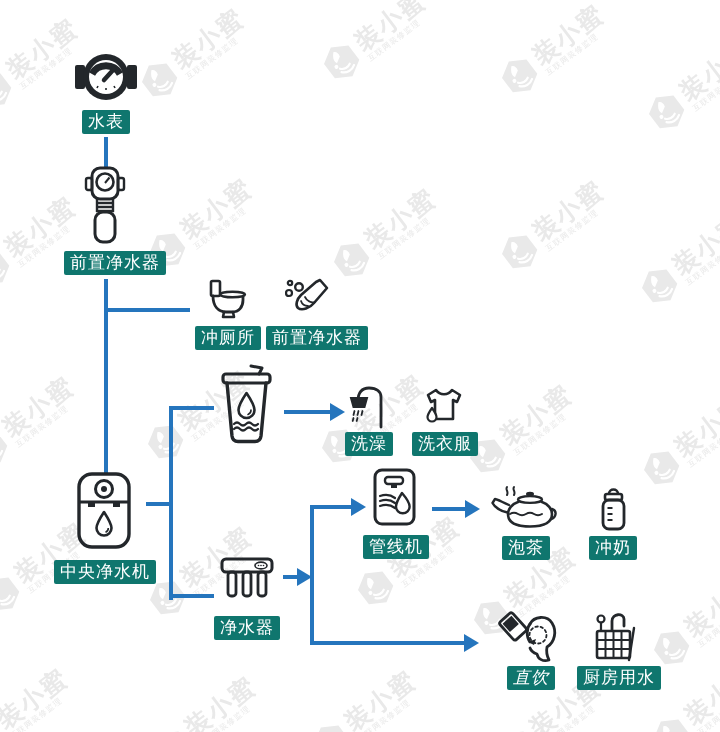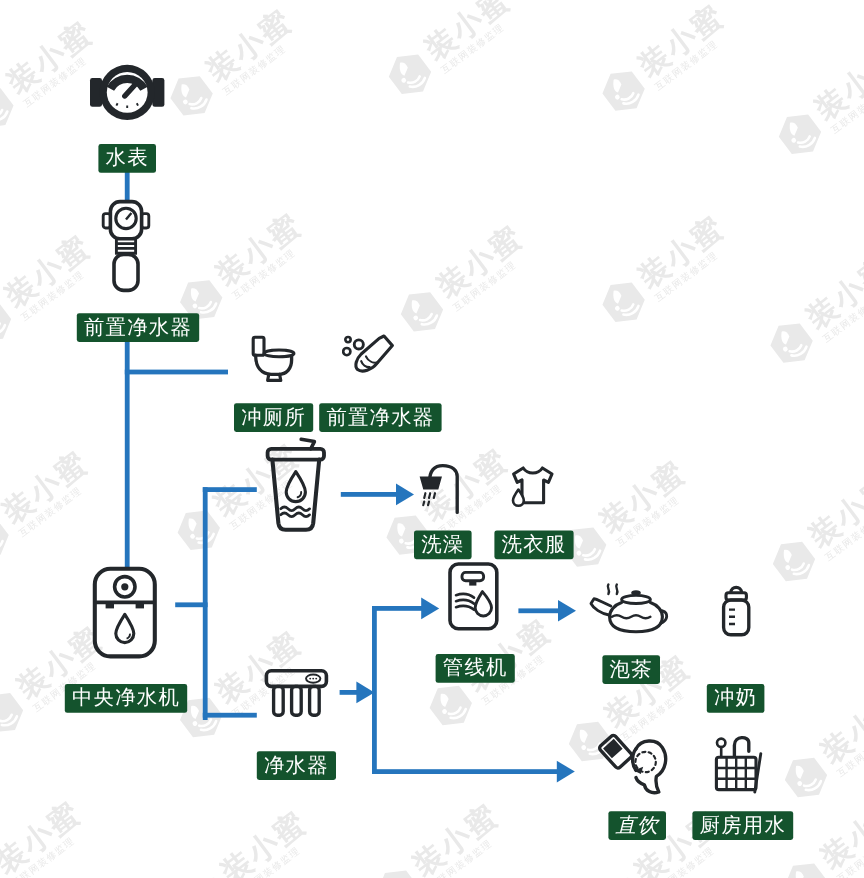--- a/index.html
+++ b/index.html
@@ -9,23 +9,23 @@
   .wm{position:absolute;display:flex;align-items:flex-end;gap:5px;
       transform:rotate(-37deg);color:#e9e9e9;pointer-events:none;white-space:nowrap;}
   .wm .wm-big{font-size:25px;font-weight:700;letter-spacing:2px;line-height:1;}
   .wm .wm-small{font-size:8px;letter-spacing:1px;line-height:1.4;}
   
   .pipe{position:absolute;background:#2575bd;}
   .head{position:absolute;width:0;height:0;border-top:9px solid transparent;
         border-bottom:9px solid transparent;border-left:15px solid #2575bd;}
   
   .icon{position:absolute;}
-  .lbl{position:absolute;transform:translateX(-50%);background:#14532d;color:#fff;
+  .lbl{position:absolute;transform:translateX(-50%);background:#0f766e;color:#fff;
        font-size:17px;font-weight:500;line-height:1.2;padding:2px 6px;border-radius:2px;
-       white-space:nowrap;letter-spacing:1px;margin-top:10px;}
+       white-space:nowrap;letter-spacing:1px;}
   .title{position:absolute;left:248px;top:139px;width:332px;height:50px;background:#2b2b2b;
          color:#fff;font-size:35px;font-weight:700;letter-spacing:2px;display:flex;
          align-items:center;justify-content:center;border-radius:2px;}
   svg{display:block;}
 </style>
 </head>
 <body>
 
 <div class="stage">
 
@@ -488,21 +488,21 @@
   <div class="lbl" style="left:526px;top:536px;">泡茶</div>
 
   <div class="icon" style="left:598px;top:485px;">
     <svg width="31" height="47" viewBox="0 0 31 47" fill="none" stroke="#23272b" stroke-linejoin="round">
       <path d="M11 9 C11 3 20 3 20 9" stroke-width="2.6"></path>
       <rect x="7" y="9" width="17" height="6" rx="2" stroke-width="2.6"></rect>
       <rect x="5" y="15" width="21" height="29" rx="6" stroke-width="2.8"></rect>
       <path d="M9.5 23 h5 M9.5 29 h5 M9.5 35 h5" stroke-width="2"></path>
     </svg>
   </div>
-  <div class="lbl" style="left:613px;top:560px;">冲奶</div>
+  <div class="lbl" style="left:613px;top:536px;">冲奶</div>
 
   <div class="icon" style="left:497px;top:611px;">
     <svg width="62" height="53" viewBox="0 0 62 53" fill="none" stroke="#23272b" stroke-linejoin="round" stroke-linecap="round">
       <g transform="rotate(-42 15 15)">
         <rect x="7" y="4" width="17" height="24" rx="2.5" stroke-width="2.8"></rect>
         <rect x="9.5" y="7" width="12" height="11" fill="#23272b" stroke="none"></rect>
       </g>
       <path d="M33 13 C37 5 50 4 55 12 C60 20 58 31 50 36 C49 41 50 45 52 49 C46 51 41 48 40 43 C37 42 34 40 33 37" stroke-width="2.8"></path>
       <path d="M33 31 C29 26 29.5 17 33 13" stroke-width="2.8"></path>
       <circle cx="41" cy="24" r="8.5" stroke-width="1.8" stroke-dasharray="2.5 2.8"></circle>

